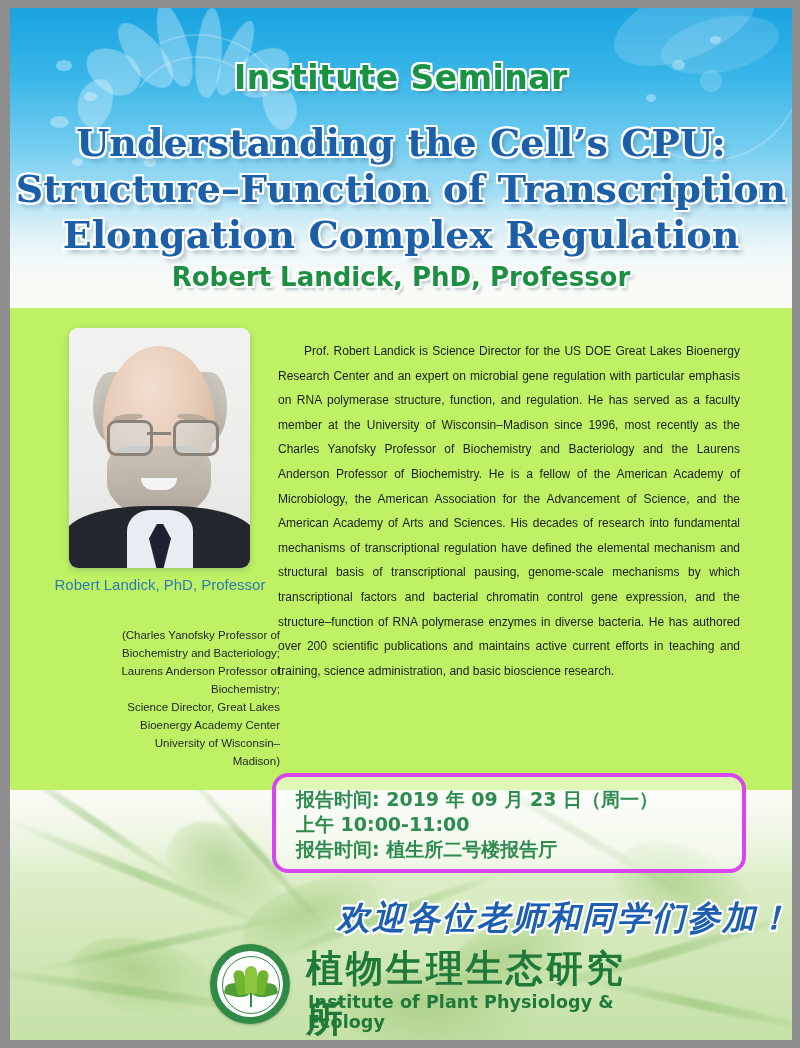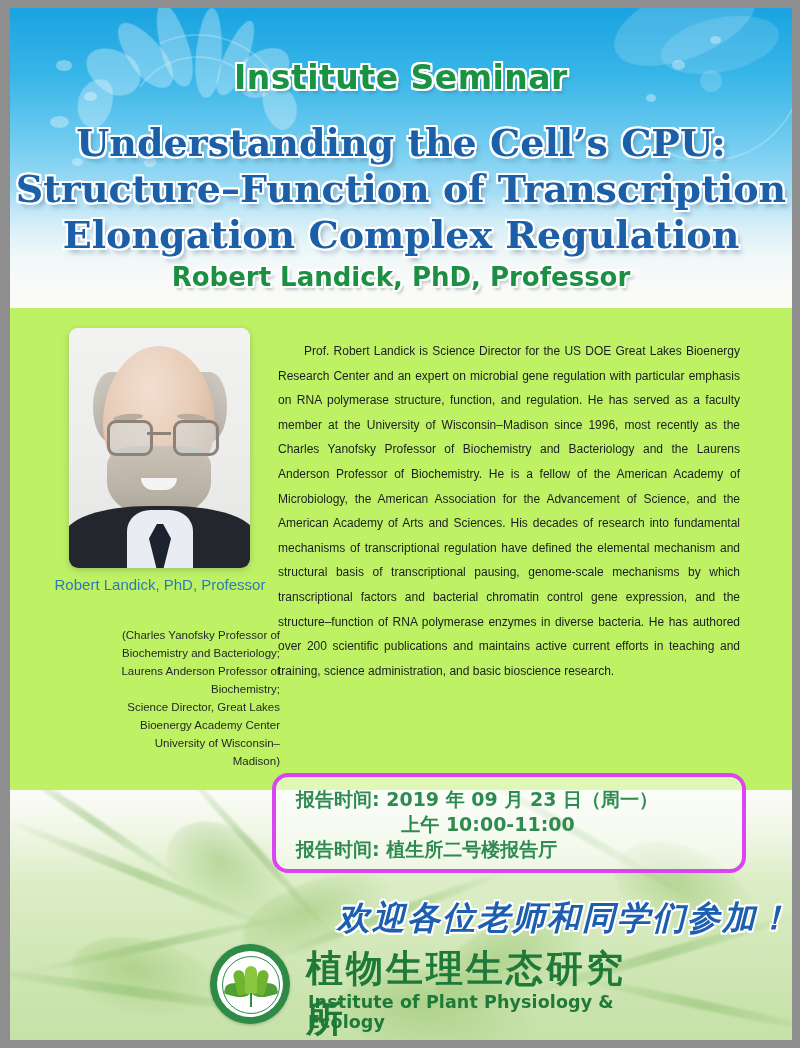--- a/index.html
+++ b/index.html
@@ -176,21 +176,21 @@
   }
   .infotxt{
     position:absolute;left:20px;top:10px;width:426px;
     color:#2e8b4f;
     font-size:19px;
     line-height:25px;
     font-family:"DejaVu Sans", sans-serif;
     font-weight:bold;
   }
   .info-l1{display:block;text-align:left;}
-  .info-l2{display:block;text-align:center;padding-right:42px;}
+  .info-l2{display:block;text-align:left;padding-right:42px;}
   .info-l3{display:block;text-align:left;}
 
   
   .welcome{
     position:absolute;left:0;top:888px;width:782px;
     text-align:right;
     font-family:"DejaVu Serif", serif;
     font-style:italic;
     font-weight:bold;
     font-size:33px;

